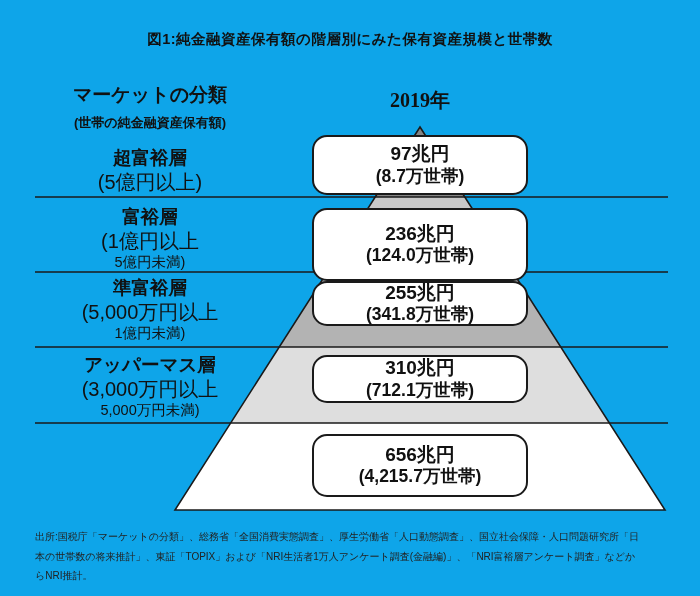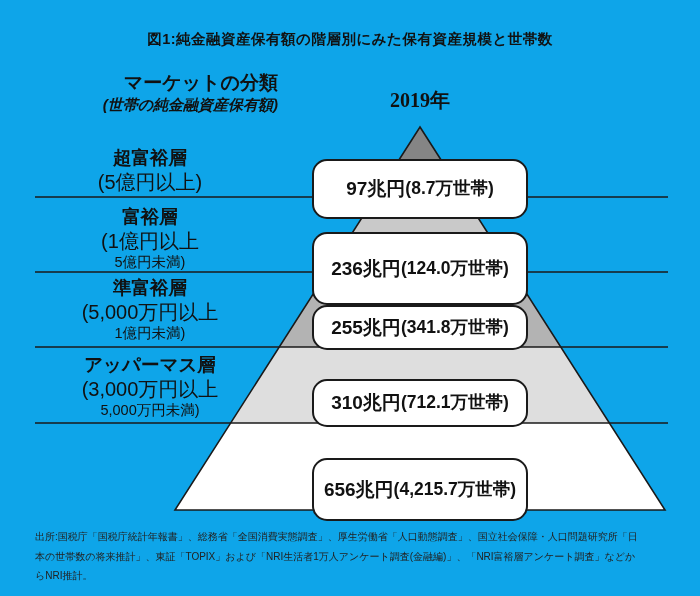--- a/index.html
+++ b/index.html
@@ -1,34 +1,34 @@
 <!DOCTYPE html>
 <html><head>
 <meta charset="utf-8">
 <style>
   html,body{margin:0;padding:0;background:#fff;}
   .canvas{position:relative;width:700px;height:596px;background:#0ea5e9;overflow:hidden;
           font-family:"Liberation Sans","DejaVu Sans",sans-serif;color:#111;}
   .title{position:absolute;top:30px;left:0;width:100%;text-align:center;
          font-size:14.5px;font-weight:700;letter-spacing:.5px;}
-  .left-header{position:absolute;top:72px;left:22px;width:256px;text-align:right;font-weight:700;}
+  .left-header{position:absolute;top:84px;left:22px;width:256px;text-align:center;font-weight:700;}
   .lh1{font-size:19px;line-height:1.15;}
-  .lh2{font-size:15px;margin-top:2px;font-style:italic;}
+  .lh2{font-size:13px;margin-top:8px;}
   .year{position:absolute;top:87px;left:310px;width:220px;text-align:center;
         font-size:20px;font-weight:700;font-family:Liberation Serif, serif;}
   svg.pyramid{position:absolute;top:0;left:0;}
   .sep{stroke:#1a1a1a;stroke-width:1.4;}
   .outline{fill:none;stroke:#1a1a1a;stroke-width:1.6;}
   .tier-label{position:absolute;left:22px;width:256px;text-align:center;}
   .tname{font-size:18.5px;font-weight:700;line-height:1.15;}
   .trange{font-size:20px;line-height:1.22;margin-top:2px;text-align:center;}
   .trange2{font-size:14.5px;line-height:1.22;}
   .value-box{position:absolute;left:312px;width:216px;background:#fff;border:2px solid #1a1a1a;
-             border-radius:15px;display:flex;flex-direction:row;align-items:center;
-             justify-content:center;text-align:left;box-sizing:border-box;margin-top:24px;}
+             border-radius:15px;display:flex;flex-direction:column;align-items:center;
+             justify-content:center;text-align:left;box-sizing:border-box;}
   .vb1{font-size:19px;font-weight:700;line-height:1.25;}
   .vb2{font-size:17.5px;font-weight:700;line-height:1.25;}
   .footer{position:absolute;left:35px;top:527px;width:648px;font-size:10px;
           line-height:19.5px;color:#222;}
 </style>
 </head>
 <body>
 
 <div class="canvas">
 
@@ -92,18 +92,18 @@
     <div class="vb1">310兆円</div>
     <div class="vb2">(712.1万世帯)</div>
   </div>
 
   <div class="value-box" style="top:434px;height:63px">
     <div class="vb1">656兆円</div>
     <div class="vb2">(4,215.7万世帯)</div>
   </div>
 
   <div class="footer">
-    <div>出所:国税庁「国税庁統計年報書」、総務省「全国消費実態調査」、厚生労働省「人口動態調査」、国立社会保障・人口問題研究所「日</div>
+    <div>出所:国税庁「マーケットの分類」、総務省「全国消費実態調査」、厚生労働省「人口動態調査」、国立社会保障・人口問題研究所「日</div>
     <div>本の世帯数の将来推計」、東証「TOPIX」および「NRI生活者1万人アンケート調査(金融編)」、「NRI富裕層アンケート調査」などか</div>
     <div>らNRI推計。</div>
   </div>
 
 </div>
 
 </body></html>

